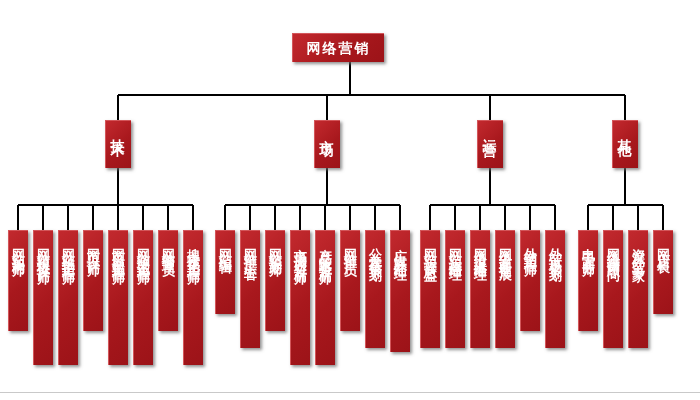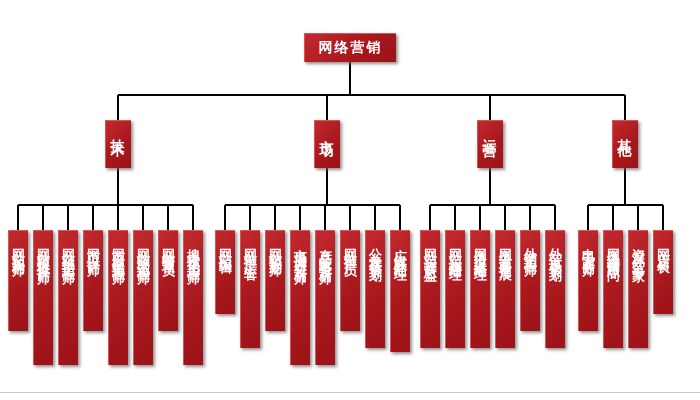--- a/index.html
+++ b/index.html
@@ -23,24 +23,23 @@
     box-shadow:2px 2px 3px rgba(110,110,110,0.75);
     border-top:1px solid #d3565a;
     border-left:1px solid #d3565a;
     box-sizing:border-box;
   }
   .vtext{
     writing-mode:vertical-rl;
     text-orientation:upright;
   }
   .root{
-    left:304px;top:33px;width:92px;height:29px;
+    left:292px;top:33px;width:92px;height:29px;
     font-size:14px;line-height:28px;text-align:center;
     letter-spacing:2px;
-    font-family:Liberation Serif, serif;
   }
   .branch{
     top:120px;width:26px;height:48px;
     font-size:14px;line-height:26px;
     padding-top:7px;letter-spacing:4px;
   }
   .leaf{
     top:230px;width:20px;
     font-size:13px;line-height:20px;
     padding-top:7px;letter-spacing:4px;

